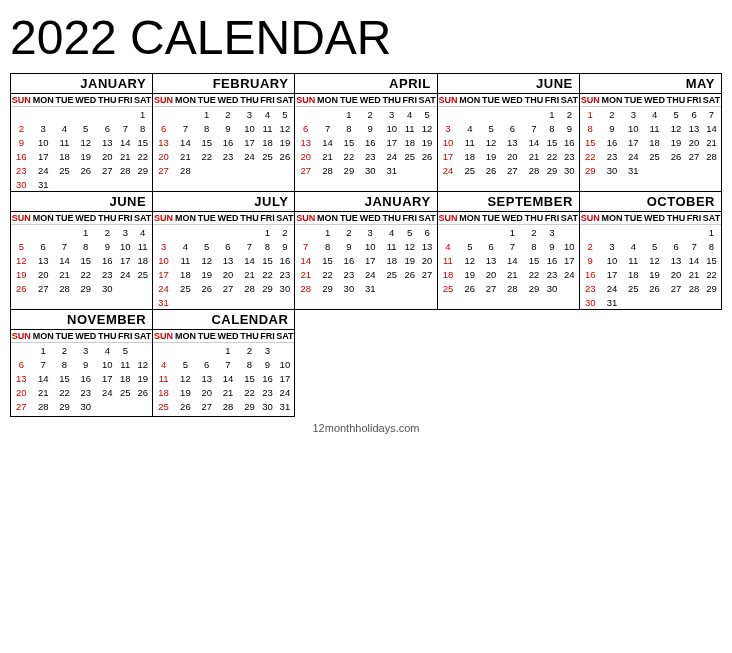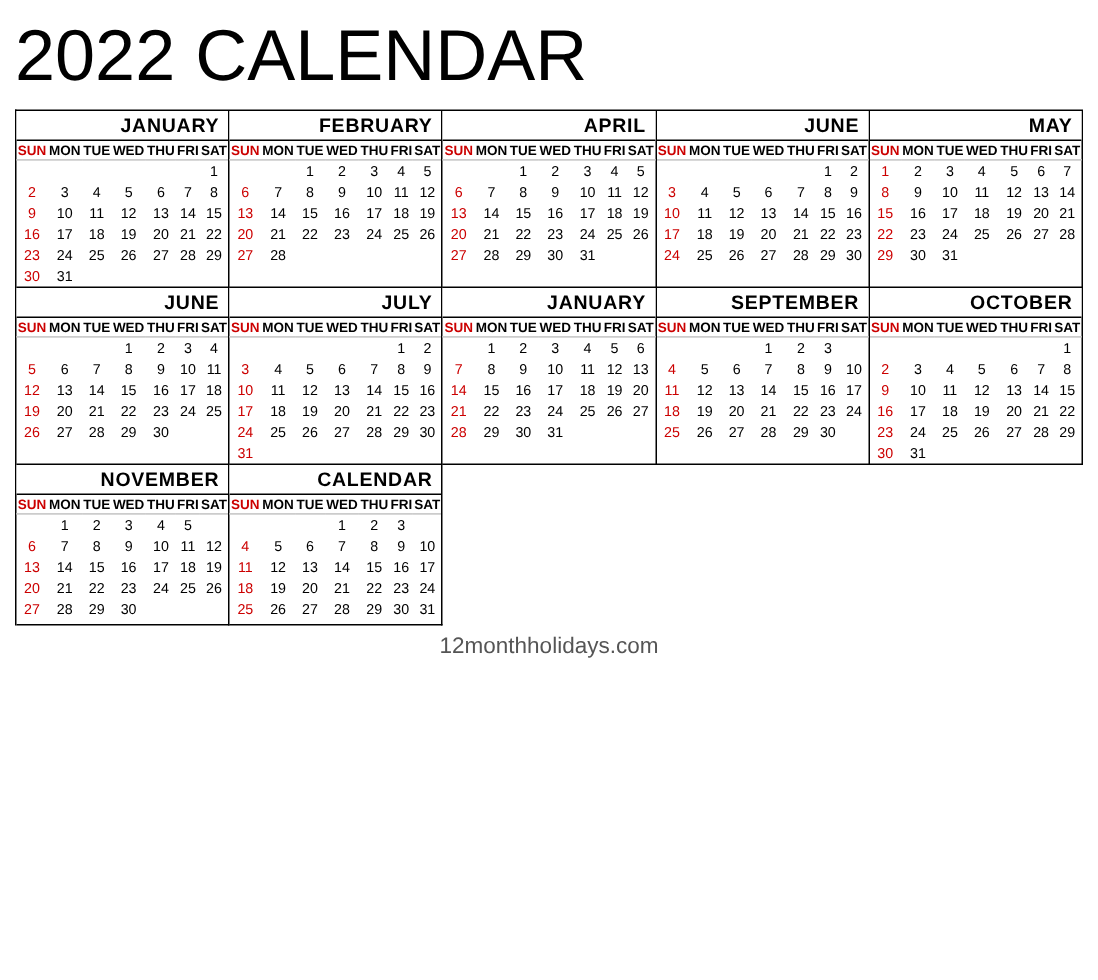--- a/index.html
+++ b/index.html
@@ -55,21 +55,21 @@
     .month-table tbody tr td {
       text-align: center;
       padding: 1.5px 0;
       color: #000;
     }
     .month-table tbody tr td:first-child {
       color: #cc0000;
     }
     .footer {
       text-align: center;
-      font-size: 15px;
+      font-size: 11px;
       margin-top: 5px;
       color: #555;
     }
   </style>
 </head>
 <body>
 
 <h1>2022 CALENDAR</h1>
 
 <div class="calendar-grid" id="calendar-container">

